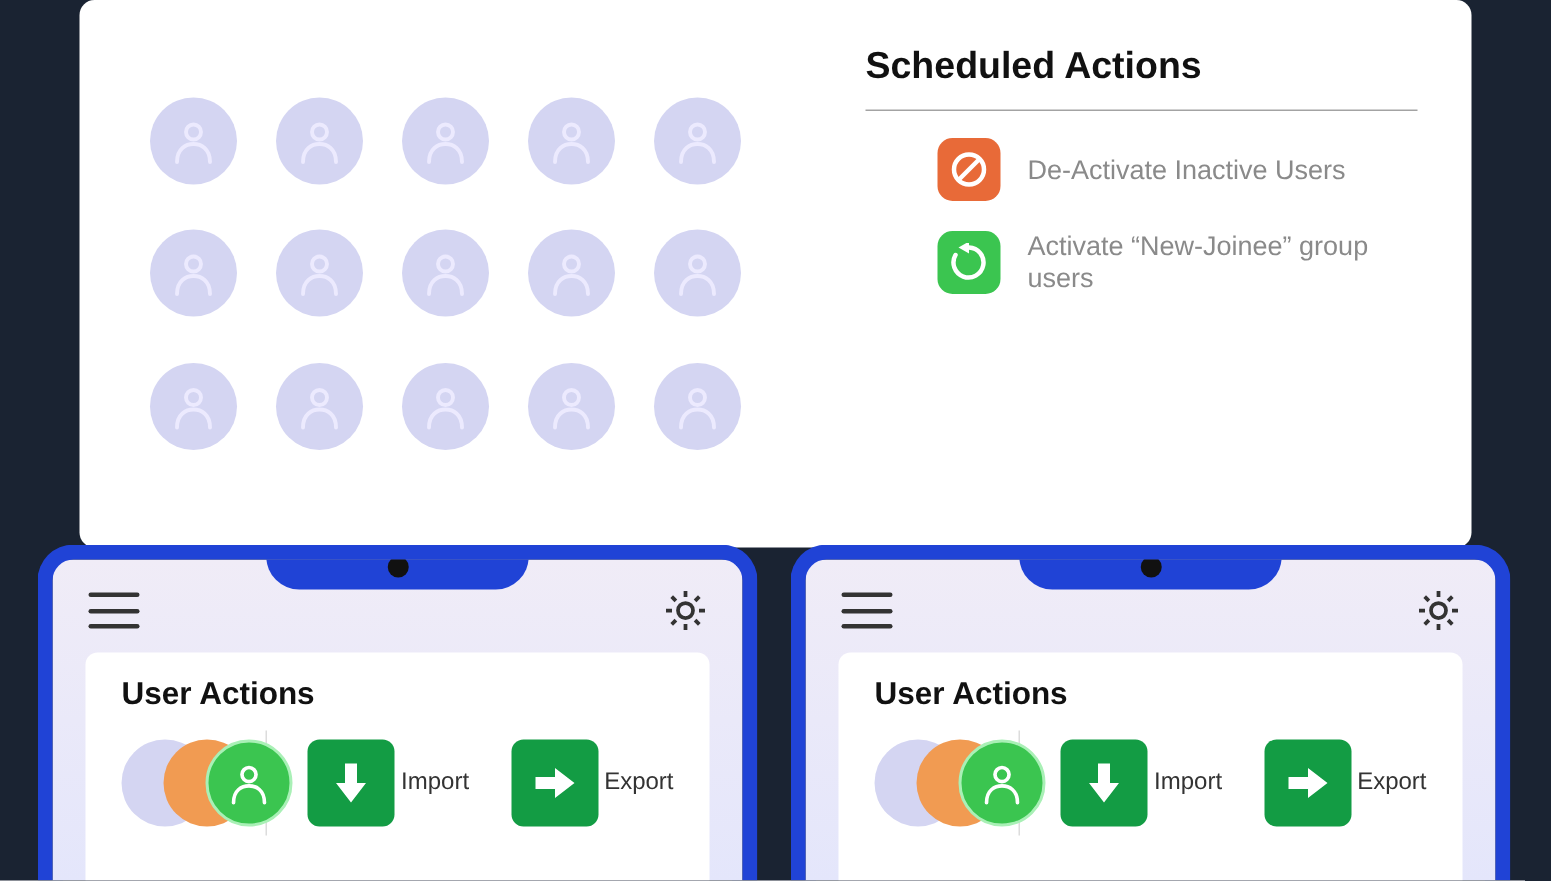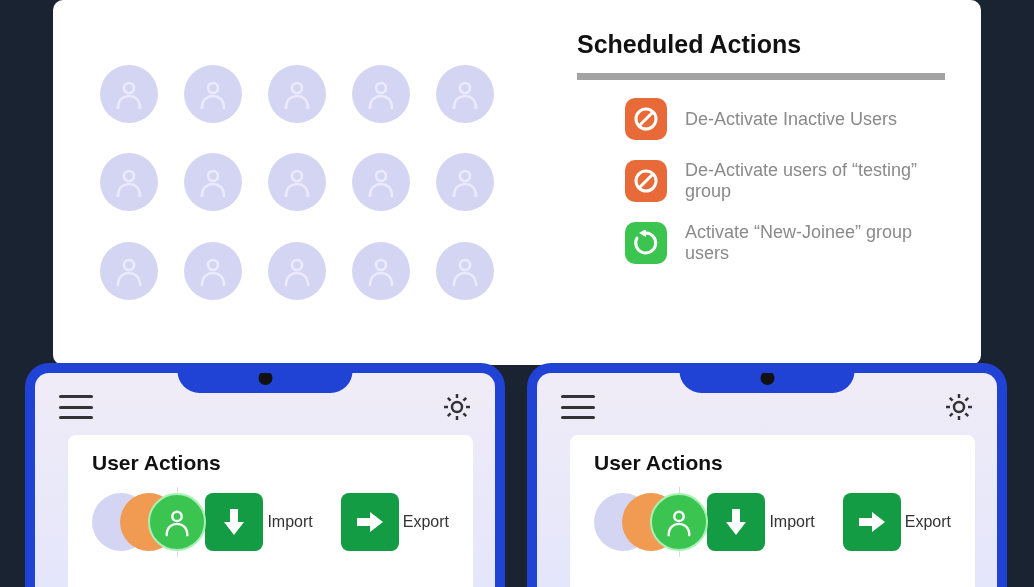--- a/index.html
+++ b/index.html
@@ -43,21 +43,21 @@
   .user-avatar svg { width: 32px; height: 32px; }
   .scheduled-panel {
     width: 440px;
     padding: 30px 36px;
   }
   .scheduled-title {
     font-size: 25px;
     font-weight: 800;
     color: #111;
     padding-bottom: 14px;
-    border-bottom: 7px solid #a3a3a3;
+    border-bottom: 1px solid #a3a3a3;
     margin-bottom: 18px;
   }
   .action-row {
     display: flex;
     align-items: center;
     gap: 18px;
     margin-bottom: 20px;
     padding-left: 48px;
   }
   .action-icon {
@@ -140,21 +140,20 @@
   }
   .user-actions-card {
     position: absolute;
     top: 62px;
     left: 22px;
     right: 22px;
     bottom: 0;
     background: #fff;
     border-radius: 8px 8px 0 0;
     padding: 16px 24px;
-    margin-left: 11px;
   }
   .ua-title {
     font-size: 21px;
     font-weight: 800;
     color: #111;
     margin-bottom: 12px;
   }
   .ua-row {
     display: flex;
     align-items: center;
@@ -328,28 +327,20 @@
 
     <div class="action-row">
       <div class="action-icon deactivate">
           <svg viewBox="0 0 26 26">
             <use href="#prohibit-glyph"></use>
           </svg>
         </div>
       <div class="action-label">De-Activate Inactive Users</div>
     </div>
     <div class="action-row">
-      <div class="action-icon deactivate">
-          <svg viewBox="0 0 26 26">
-            <use href="#prohibit-glyph"></use>
-          </svg>
-        </div>
-      <div class="action-label">De-Activate users of “testing” group</div>
-    </div>
-    <div class="action-row">
       <div class="action-icon activate">
           <svg viewBox="0 0 26 26">
             <use href="#refresh-glyph"></use>
           </svg>
         </div>
       <div class="action-label">Activate “New-Joinee” group users</div>
     </div>
   </div>
 </div>
 

